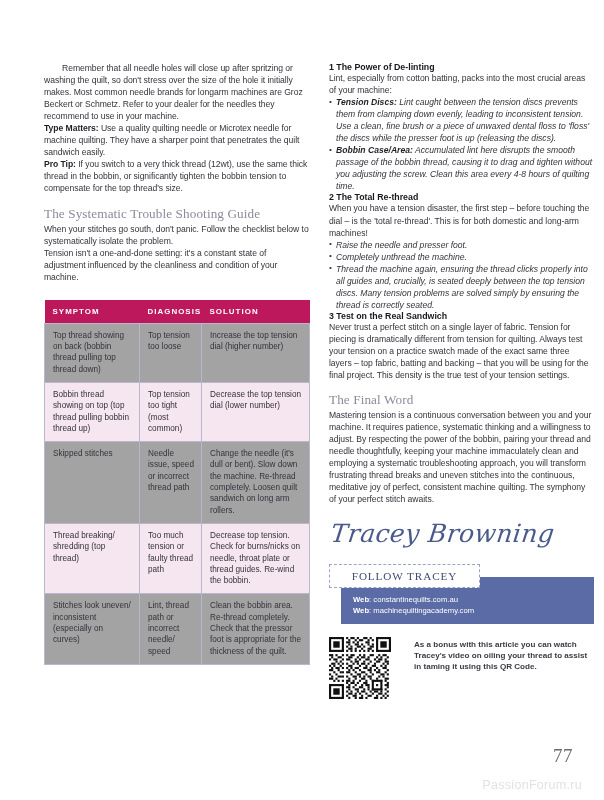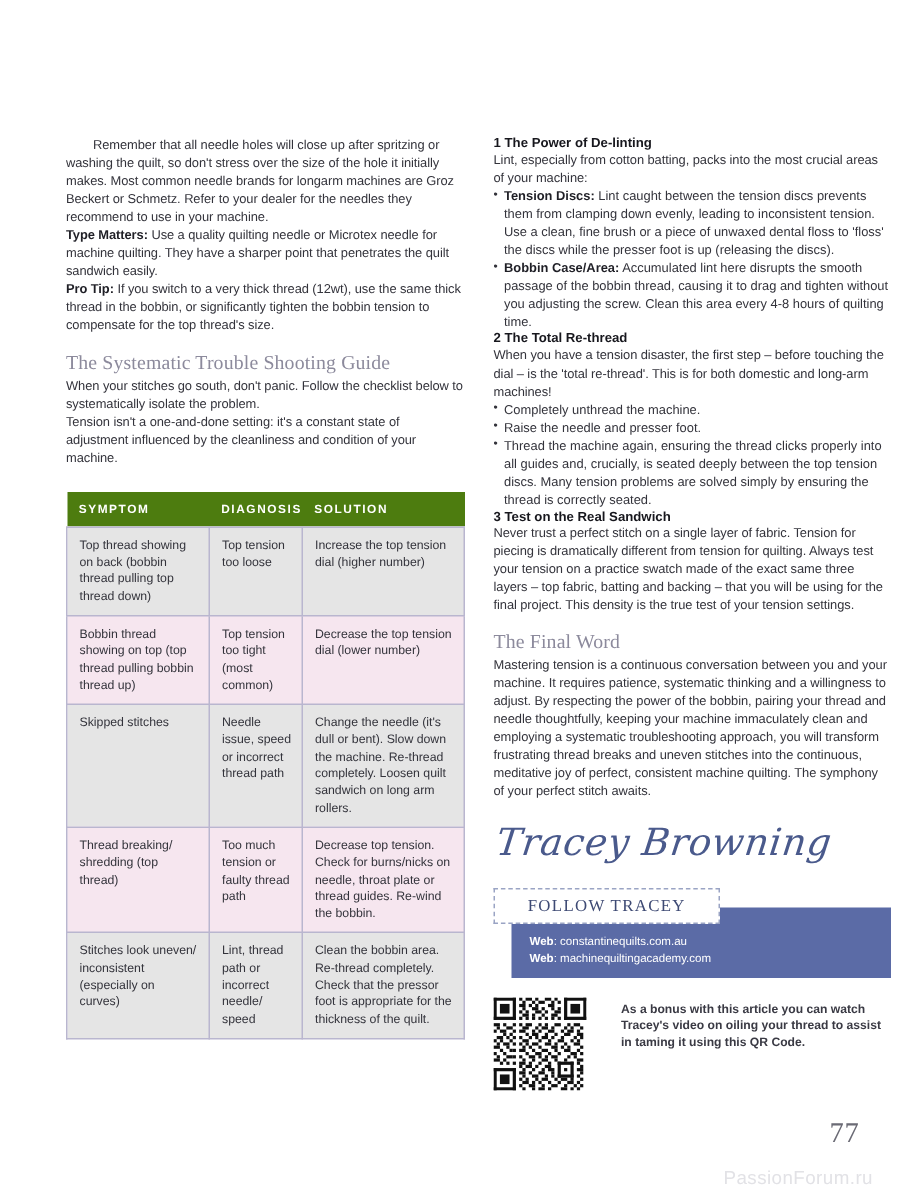--- a/index.html
+++ b/index.html
@@ -15,21 +15,21 @@
   .page{
     position:absolute; inset:0;
     padding:62px 36px 0 44px;
     box-sizing:border-box;
   }
   .cols{
     display:flex;
     gap:20px;
     align-items:flex-start;
   }
-  .col{ width:265px; flex:0 0 265px;margin-top:28px; }
+  .col{ width:265px; flex:0 0 265px; }
 
   p, li { margin:0; }
   .body-text{
     font-size:8.6px;
     line-height:12.05px;
     color:#33333b;
     letter-spacing:-0.05px;
   }
   .body-text.indent{ text-indent:18px; }
   .bold{ font-weight:bold; color:#1f1f26; }
@@ -52,20 +52,21 @@
   .num-head{
     font-size:8.8px;
     font-weight:bold;
     color:#17171d;
     margin:0;
   }
   .bullets{
     list-style:none;
     padding:0;
     margin:0;
+    font-style:italic;
   }
   .bullets li{
     font-size:8.6px;
     line-height:12.05px;
     padding-left:7px;
     position:relative;
     color:#33333b;
   }
   .bullets li:before{
     content:"\2022";
@@ -76,38 +77,38 @@
   }
 
   
   table.tbl{
     border-collapse:collapse;
     width:265px;
     margin-top:17px;
     table-layout:fixed;
   }
   table.tbl th{
-    background:#4d7c0f;
+    background:#be185d;
     color:#ffffff;
     font-size:7.9px;
     font-weight:bold;
     letter-spacing:1.05px;
     text-align:left;
     padding:7px 7px 7px 8px;
     border:none;
   }
   table.tbl td{
     font-size:8.2px;
     line-height:11.3px;
     vertical-align:top;
     padding:6px 7px 7px 8px;
     border:0.8px solid #b9b6cf;
     color:#33333b;
   }
-  table.tbl tr.white td{ background:#e5e5e5; }
+  table.tbl tr.white td{ background:#a3a3a3; }
   table.tbl tr.pink  td{ background:#f6e6ef; }
   col.c1{ width:95px; }
   col.c2{ width:62px; }
   col.c3{ width:108px; }
 
   
   .signature{
     font-family:"DejaVu Serif", serif;
     font-style:italic;
     font-size:25px;
@@ -264,22 +265,22 @@
       <h3 class="num-head">1 The Power of De-linting</h3>
       <p class="body-text">Lint, especially from cotton batting, packs into the most crucial areas of your machine:</p>
       <ul class="bullets">
         <li><span class="bold">Tension Discs:</span><span> Lint caught between the tension discs prevents them from clamping down evenly, leading to inconsistent tension. Use a clean, fine brush or a piece of unwaxed dental floss to 'floss' the discs while the presser foot is up (releasing the discs).</span></li>
         <li><span class="bold">Bobbin Case/Area:</span><span> Accumulated lint here disrupts the smooth passage of the bobbin thread, causing it to drag and tighten without you adjusting the screw. Clean this area every 4-8 hours of quilting time.</span></li>
       </ul>
 
       <h3 class="num-head">2 The Total Re-thread</h3>
       <p class="body-text">When you have a tension disaster, the first step – before touching the dial – is the 'total re-thread'. This is for both domestic and long-arm machines!</p>
       <ul class="bullets">
+        <li>Raise the needle and presser foot.</li>
         <li>Completely unthread the machine.</li>
-        <li>Raise the needle and presser foot.</li>
         <li>Thread the machine again, ensuring the thread clicks properly into all guides and, crucially, is seated deeply between the top tension discs. Many tension problems are solved simply by ensuring the thread is correctly seated.</li>
       </ul>
 
       <h3 class="num-head">3 Test on the Real Sandwich</h3>
       <p class="body-text">Never trust a perfect stitch on a single layer of fabric. Tension for piecing is dramatically different from tension for quilting. Always test your tension on a practice swatch made of the exact same three layers – top fabric, batting and backing – that you will be using for the final project. This density is the true test of your tension settings.</p>
 
       <h2 class="sec-head">The Final Word</h2>
       <p class="body-text">Mastering tension is a continuous conversation between you and your machine. It requires patience, systematic thinking and a willingness to adjust. By respecting the power of the bobbin, pairing your thread and needle thoughtfully, keeping your machine immaculately clean and employing a systematic troubleshooting approach, you will transform frustrating thread breaks and uneven stitches into the continuous, meditative joy of perfect, consistent machine quilting. The symphony of your perfect stitch awaits.</p>
 
       <div class="signature">Tracey Browning</div>

